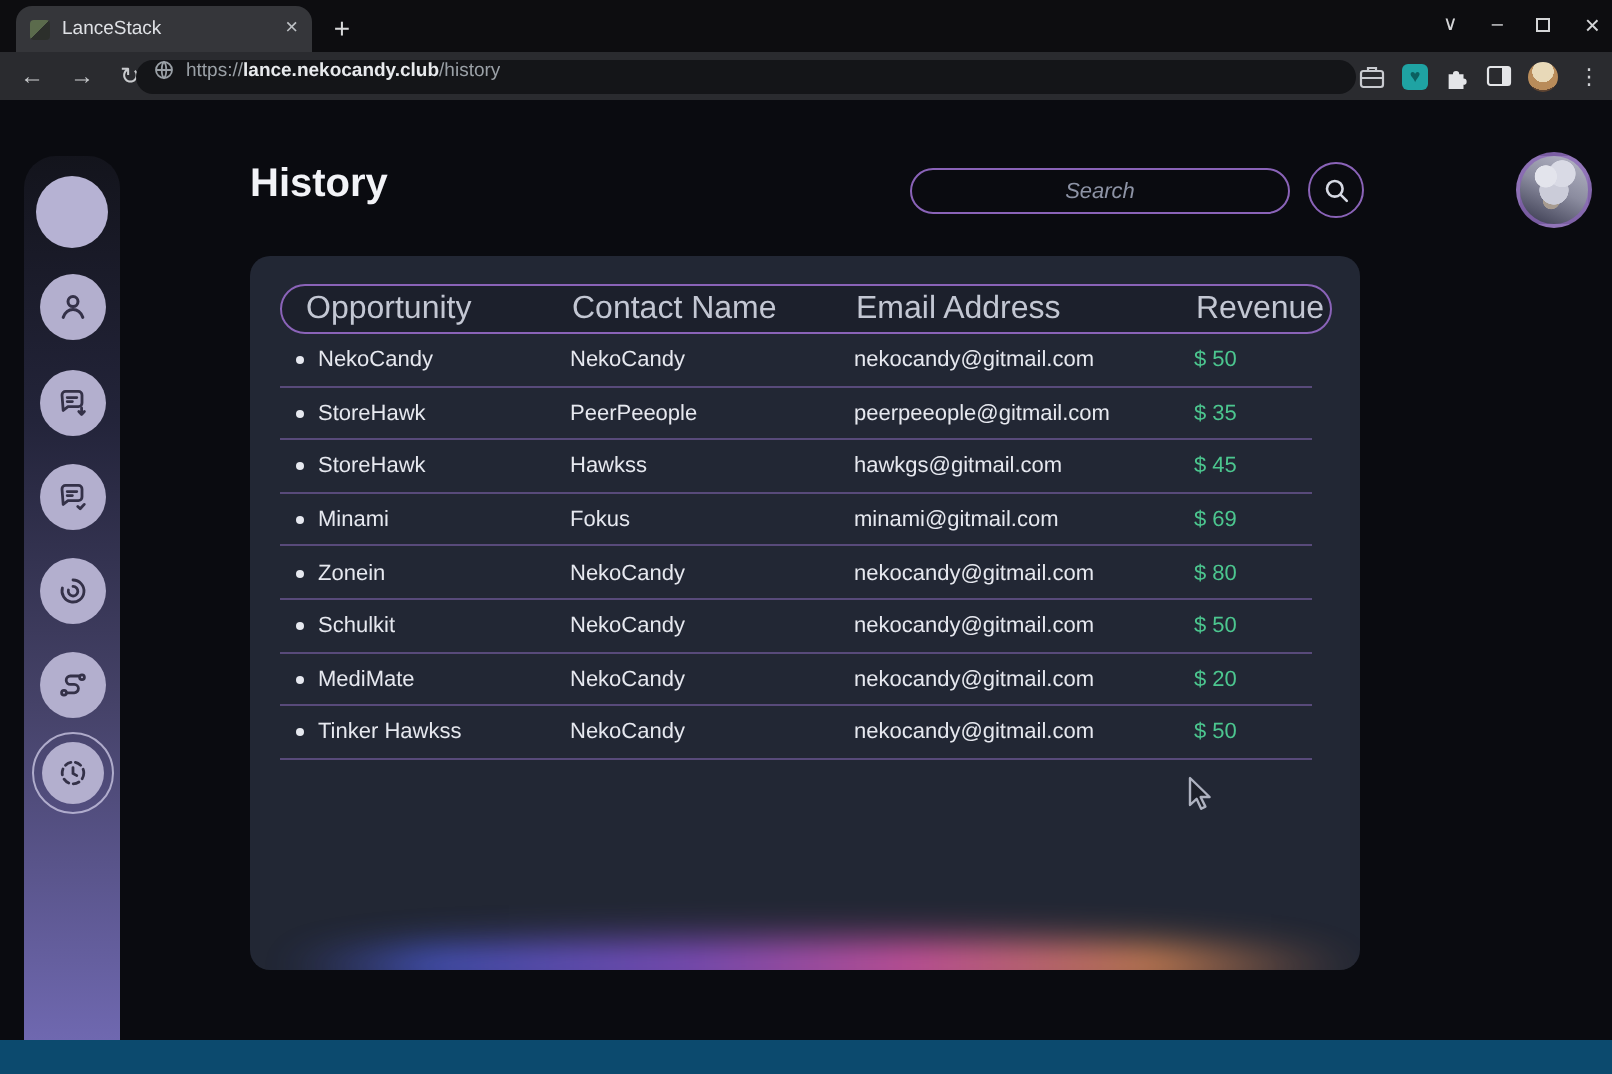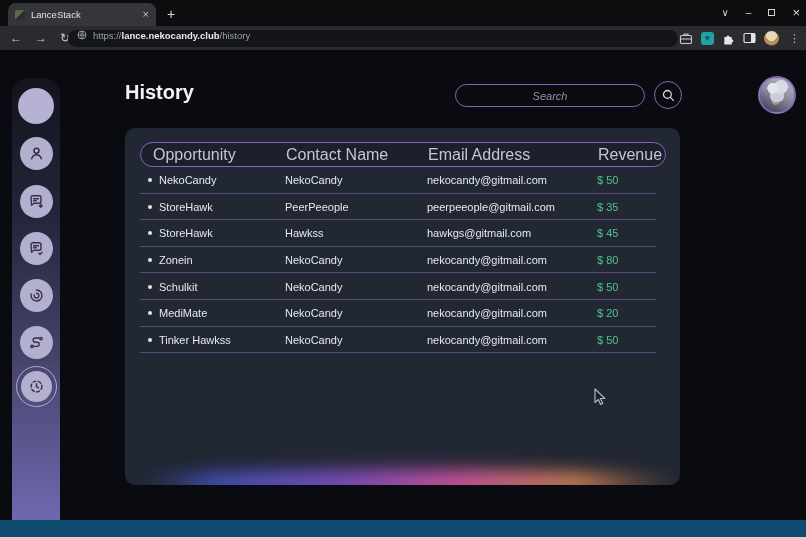--- a/index.html
+++ b/index.html
@@ -241,20 +241,29 @@
   <div class="trow">
     <span class="cell c-opp">
               <span class="bullet"></span>
               <span class="b-opp">StoreHawk</span>
             </span>
     <span class="cell b-con">Hawkss</span>
     <span class="cell b-em">hawkgs@gitmail.com</span>
     <span class="cell c-rev b-rev">$ 45</span>
   </div>
 
+  <div class="trow">
+    <span class="cell c-opp">
+              <span class="bullet"></span>
+              <span class="b-opp">Minami</span>
+            </span>
+    <span class="cell b-con">Fokus</span>
+    <span class="cell b-em">minami@gitmail.com</span>
+    <span class="cell c-rev b-rev">$ 69</span>
+  </div>
 
   <div class="trow">
     <span class="cell c-opp">
               <span class="bullet"></span>
               <span class="b-opp">Zonein</span>
             </span>
     <span class="cell b-con">NekoCandy</span>
     <span class="cell b-em">nekocandy@gitmail.com</span>
     <span class="cell c-rev b-rev">$ 80</span>
   </div>

